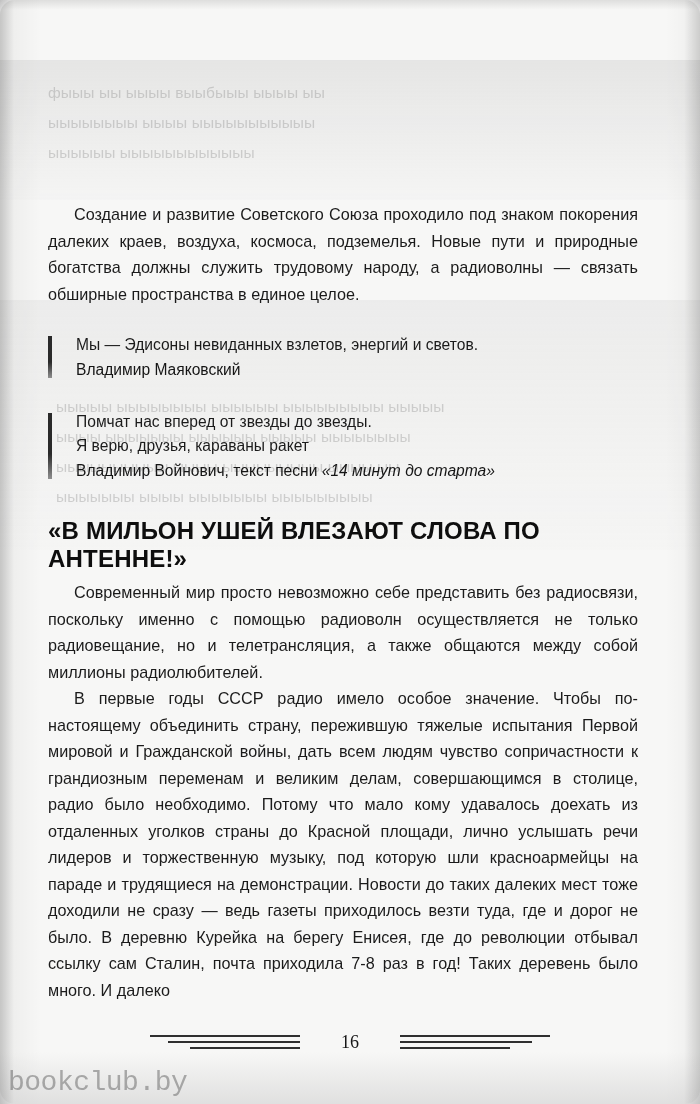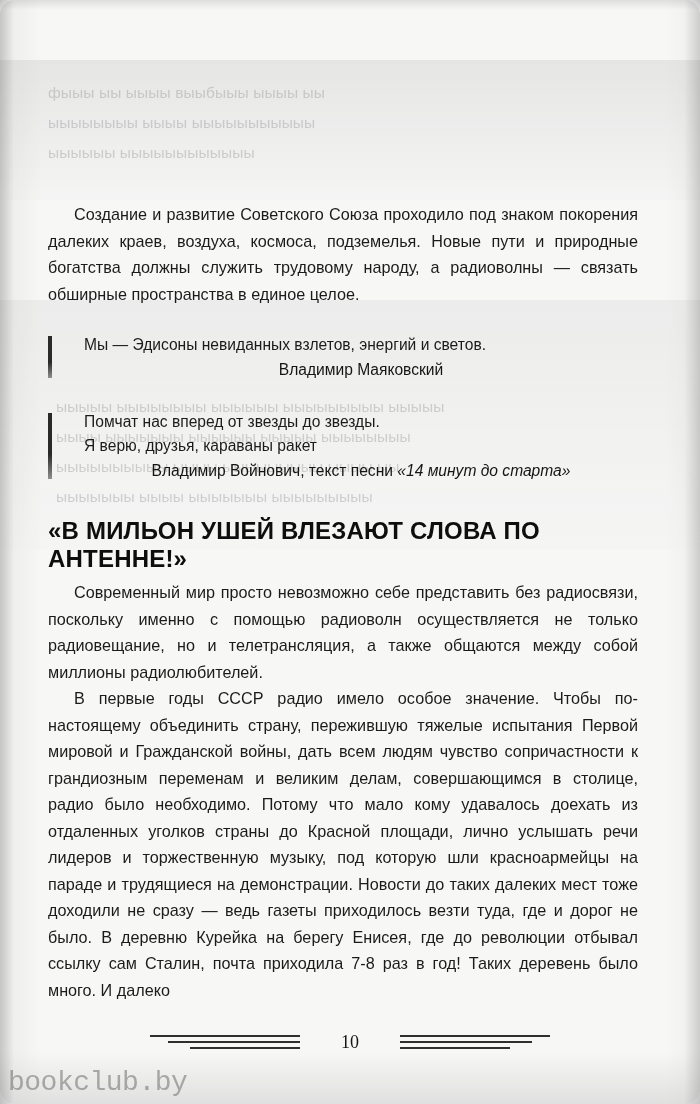--- a/index.html
+++ b/index.html
@@ -65,40 +65,40 @@
     font-size: 16.2px;
     line-height: 26.5px;
     text-align: justify;
     text-indent: 26px;
     color: #1b1b1b;
   }
 
   
   .epigraph {
     position: relative;
-    padding-left: 36px;
+    padding-left: 28px;
     margin-top: 24px;
   }
   .epigraph .bar {
     position: absolute;
     left: 0;
     top: 3px;
     bottom: 4px;
     width: 4px;
     background: linear-gradient(to bottom, #2a2a2a 0%, #2a2a2a 62%, #8f8f8f 100%);
   }
   .epigraph .line {
     font-size: 15.6px;
     line-height: 24px;
     color: #1b1b1b;
   }
   .epigraph .attrib {
     font-size: 15.6px;
     line-height: 25px;
-    text-align: center;
+    text-align: left;
     color: #151515;
   }
   .epigraph .attrib em { font-style: italic; }
 
   
   h2.section {
     font-size: 24px;
     font-weight: bold;
     letter-spacing: 0.2px;
     margin: 34px 0 6px 0;
@@ -213,21 +213,21 @@
     <div class="orn" style="left:150px; width:150px;">
       <div class="l" style="left:0;  top:2px;  width:150px;"></div>
       <div class="l" style="left:18px; top:8px;  width:132px;"></div>
       <div class="l" style="left:40px; top:14px; width:110px;"></div>
     </div>
     <div class="orn" style="right:150px; width:150px;">
       <div class="l" style="right:0;  top:2px;  width:150px;"></div>
       <div class="l" style="right:18px; top:8px;  width:132px;"></div>
       <div class="l" style="right:40px; top:14px; width:110px;"></div>
     </div>
-    <div class="page-num">10</div>
+    <div class="page-num">16</div>
   </div>
 
   <div class="wm-strip"></div>
   <div class="watermark">bookclub.by</div>
 
   <div class="edge-shadow-l"></div>
   <div class="edge-shadow-r"></div>
   <div class="edge-shadow-t"></div>
 
 </div>

